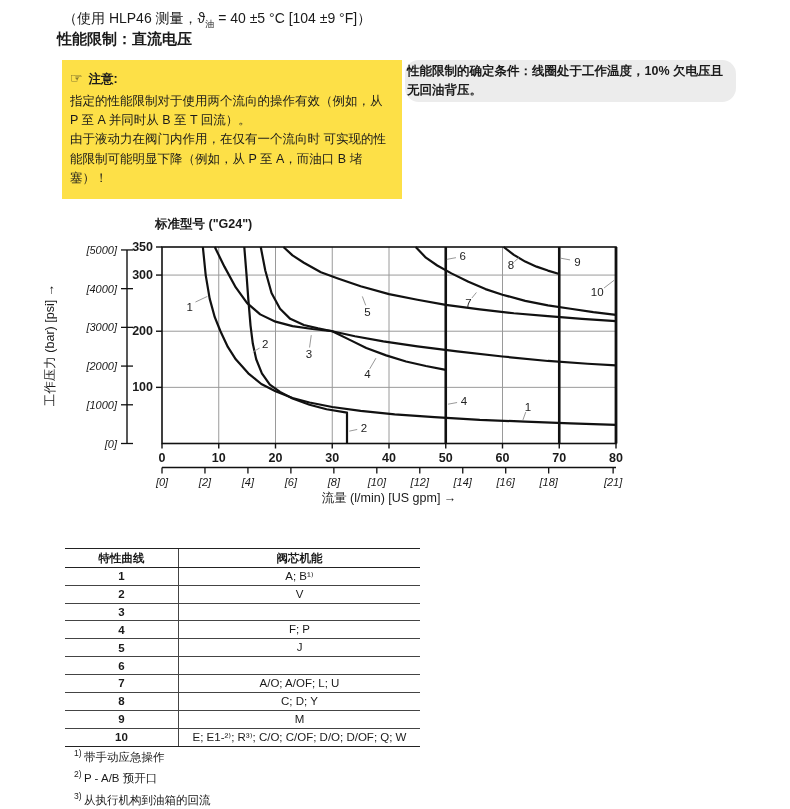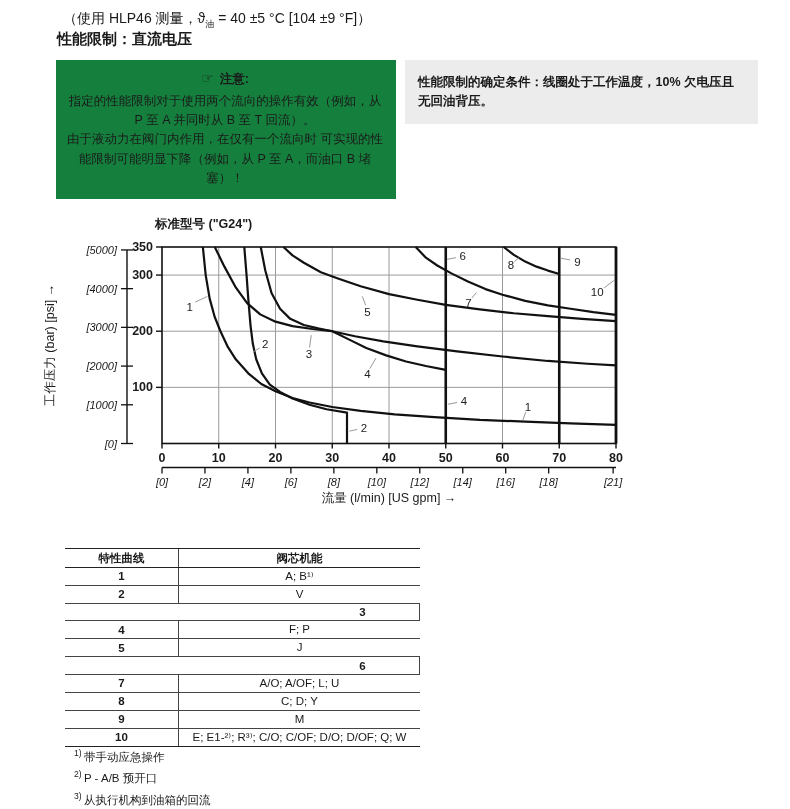--- a/index.html
+++ b/index.html
@@ -2,33 +2,33 @@
 <html><head>
 <meta charset="utf-8">
 <style>
   html,body{margin:0;padding:0;}
   body{width:790px;height:809px;position:relative;background:#fff;
        font-family:"Liberation Sans","DejaVu Sans",sans-serif;color:#1a1a1a;overflow:hidden;}
   .abs{position:absolute;}
   .page-title{left:57px;top:6px;font-size:15px;font-weight:bold;margin-top:24px;}
   .page-subtitle{left:63px;top:10px;font-size:14px;}
   .page-subtitle sub{font-size:9px;}
-  .notebox{left:56px;top:60px;width:322px;background:#15803d;padding:8px 10px 10px 8px;
-           font-size:12.5px;line-height:1.55;text-align:center;}
+  .notebox{left:62px;top:60px;width:322px;background:#fde047;padding:8px 10px 10px 8px;
+           font-size:12.5px;line-height:1.55;}
   .notebox .nb-head{font-weight:bold;margin-bottom:2px;}
   .hand{font-size:14px;margin-right:6px;}
-  .sidebox{left:405px;top:60px;width:327px;background:#ececec;padding:13px;
-           font-size:12.5px;line-height:1.5;font-weight:bold;}
+  .sidebox{left:405px;top:60px;width:327px;background:#ececec;padding:2px;
+           font-size:12.5px;line-height:1.5;font-weight:bold;border-radius:14px;}
   .chart-title{left:155px;top:216px;font-size:12.5px;font-weight:bold;}
   .ylabel{left:50px;top:345px;transform:translate(-50%,-50%) rotate(-90deg);
           white-space:nowrap;font-size:12.5px;}
   .xlabel{left:162px;top:490px;width:454px;text-align:center;font-size:12.5px;}
   svg{position:absolute;left:0;top:200px;}
   .dtable{left:65px;top:548px;width:355px;font-size:11.5px;border-top:1.6px solid #222;}
-  .trow{display:flex;border-bottom:1px solid #444;min-height:16.5px;align-items:center;justify-content:flex-end;}
+  .trow{display:flex;border-bottom:1px solid #444;min-height:16.5px;align-items:center;}
   .trow.thead{border-bottom:1.4px solid #222;font-weight:bold;min-height:18px;}
   .trow:last-child{border-bottom:1.6px solid #222;}
   .tc1{width:113px;text-align:center;font-weight:bold;border-right:1px solid #444;
        align-self:stretch;display:flex;align-items:center;justify-content:center;}
   .trow.thead .tc1{font-weight:bold;}
   .tc2{flex:1;text-align:center;padding:1px 6px;line-height:1.3;}
   .foots{left:62px;top:746px;font-size:11.5px;line-height:1.7;margin-left:12px;}
   .foots sup{font-size:8.5px;}
 </style>
 </head>

